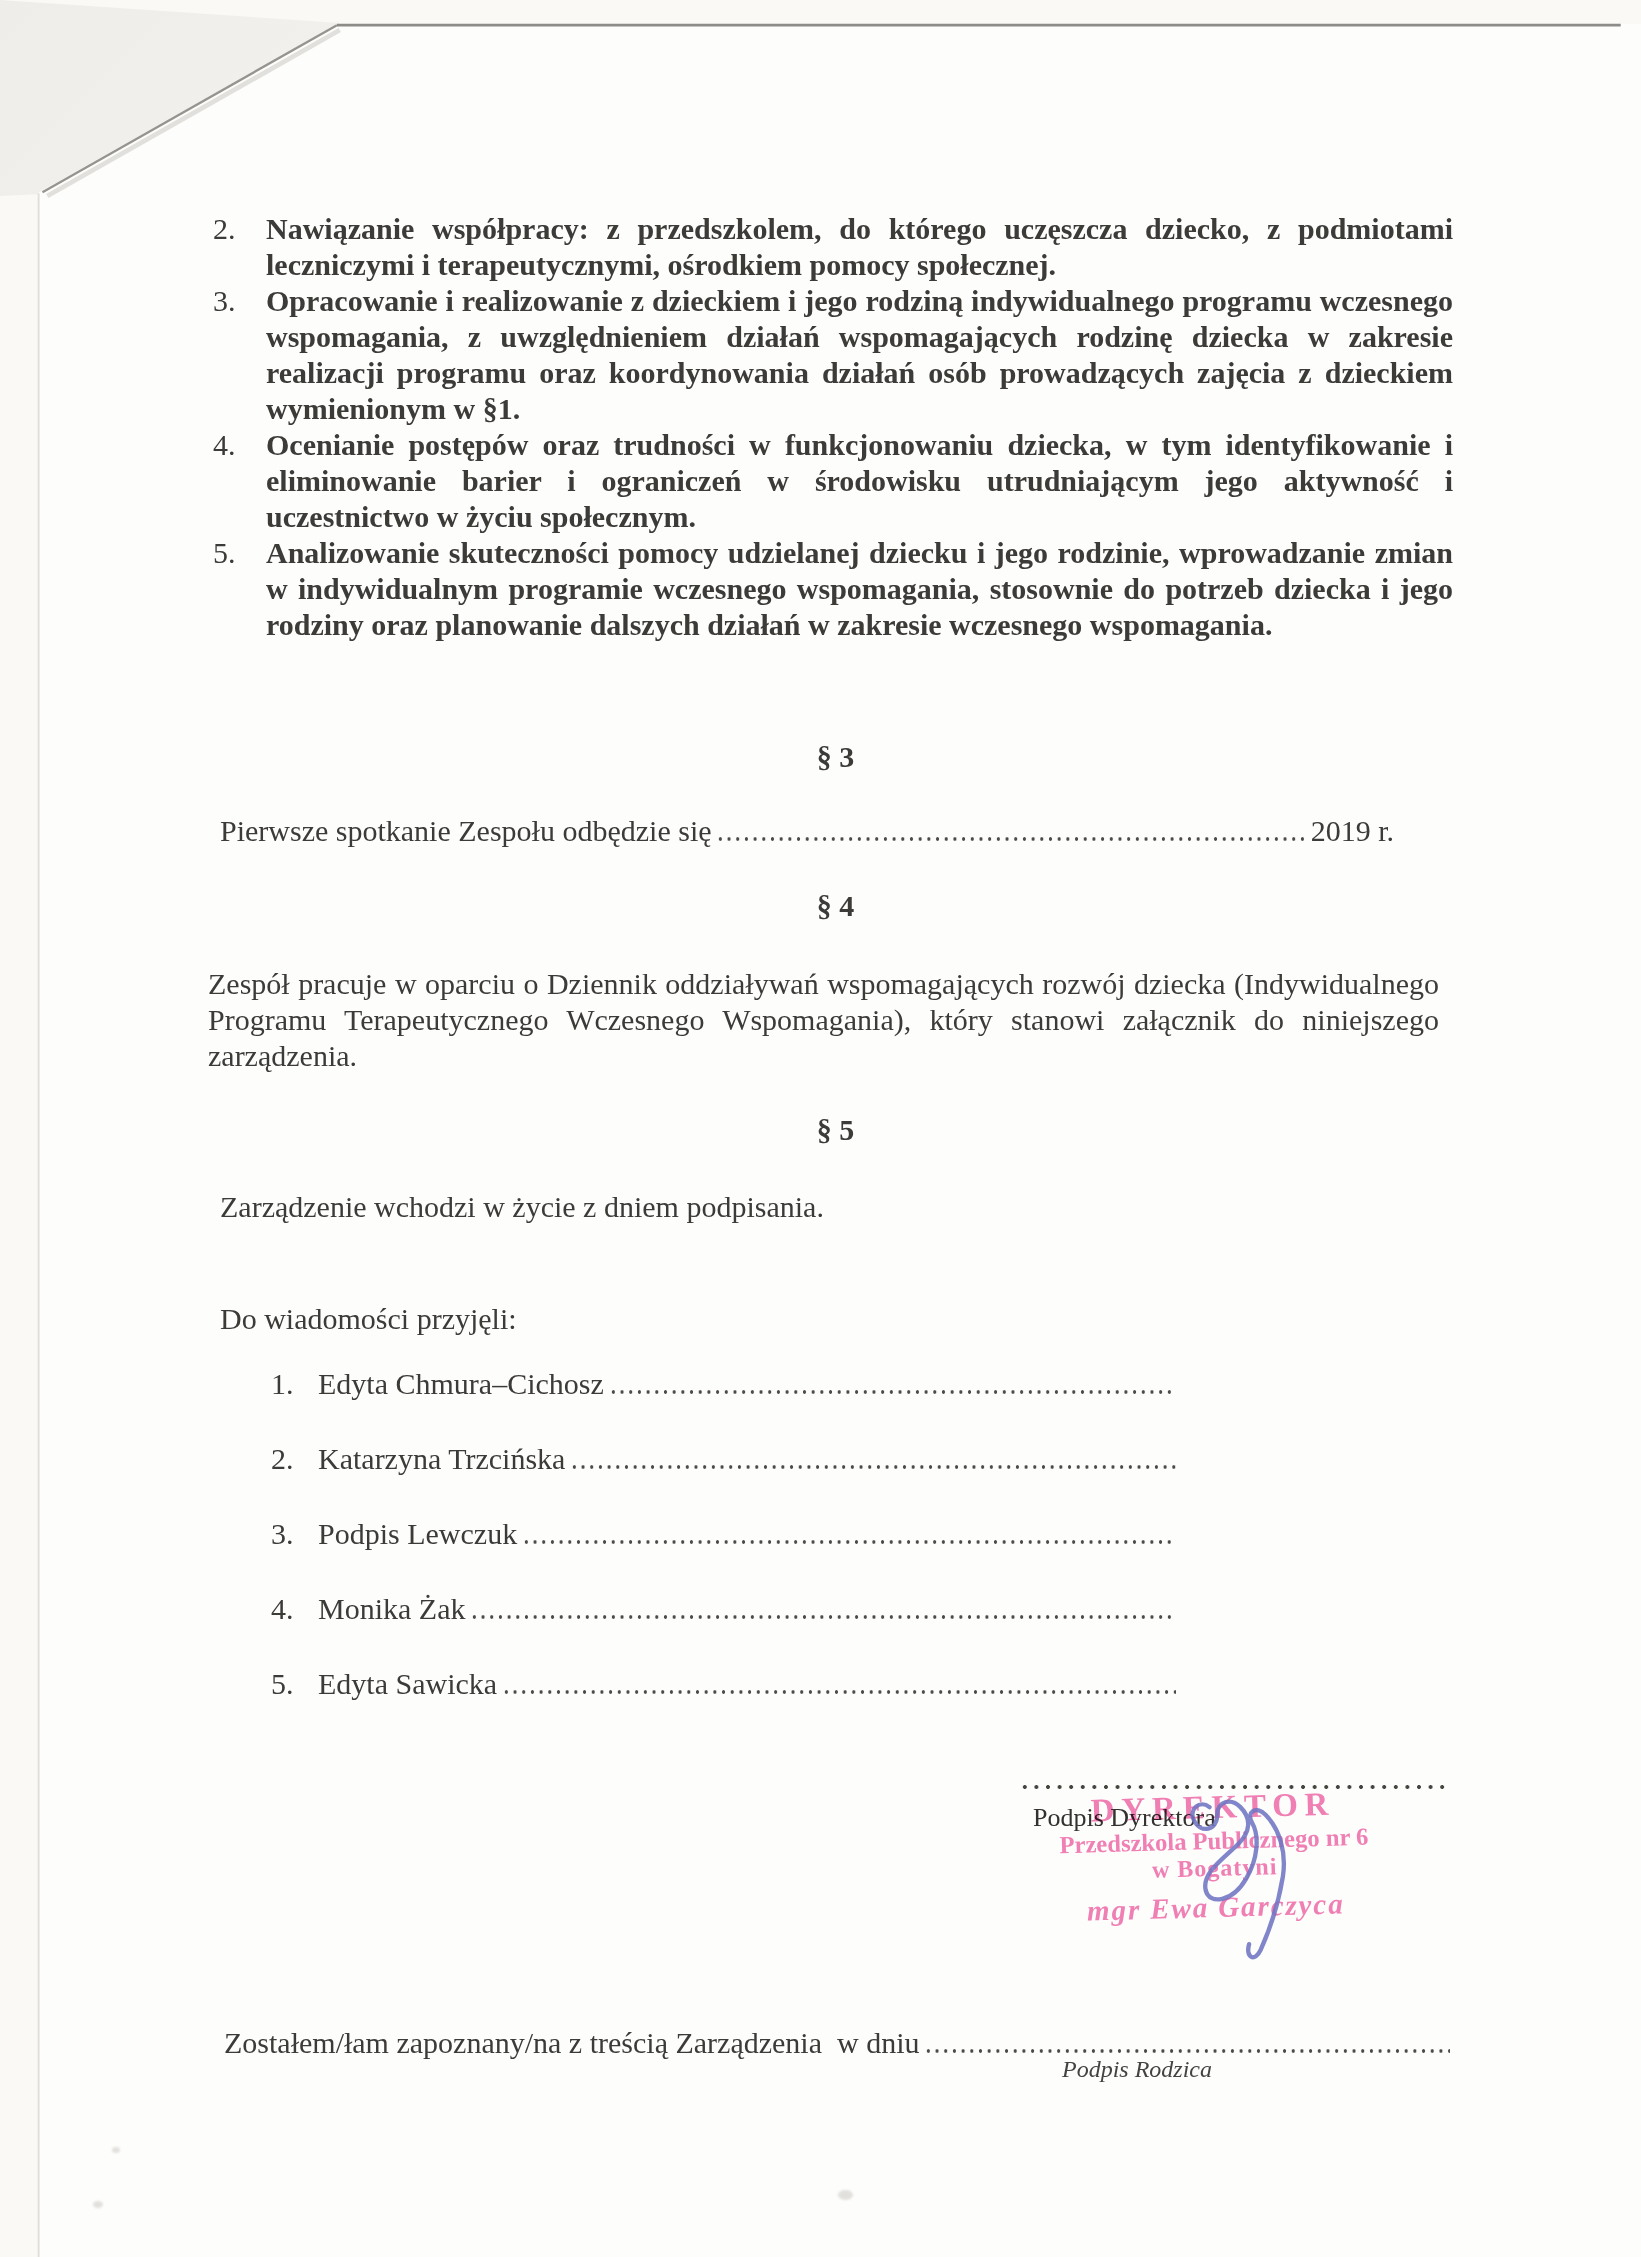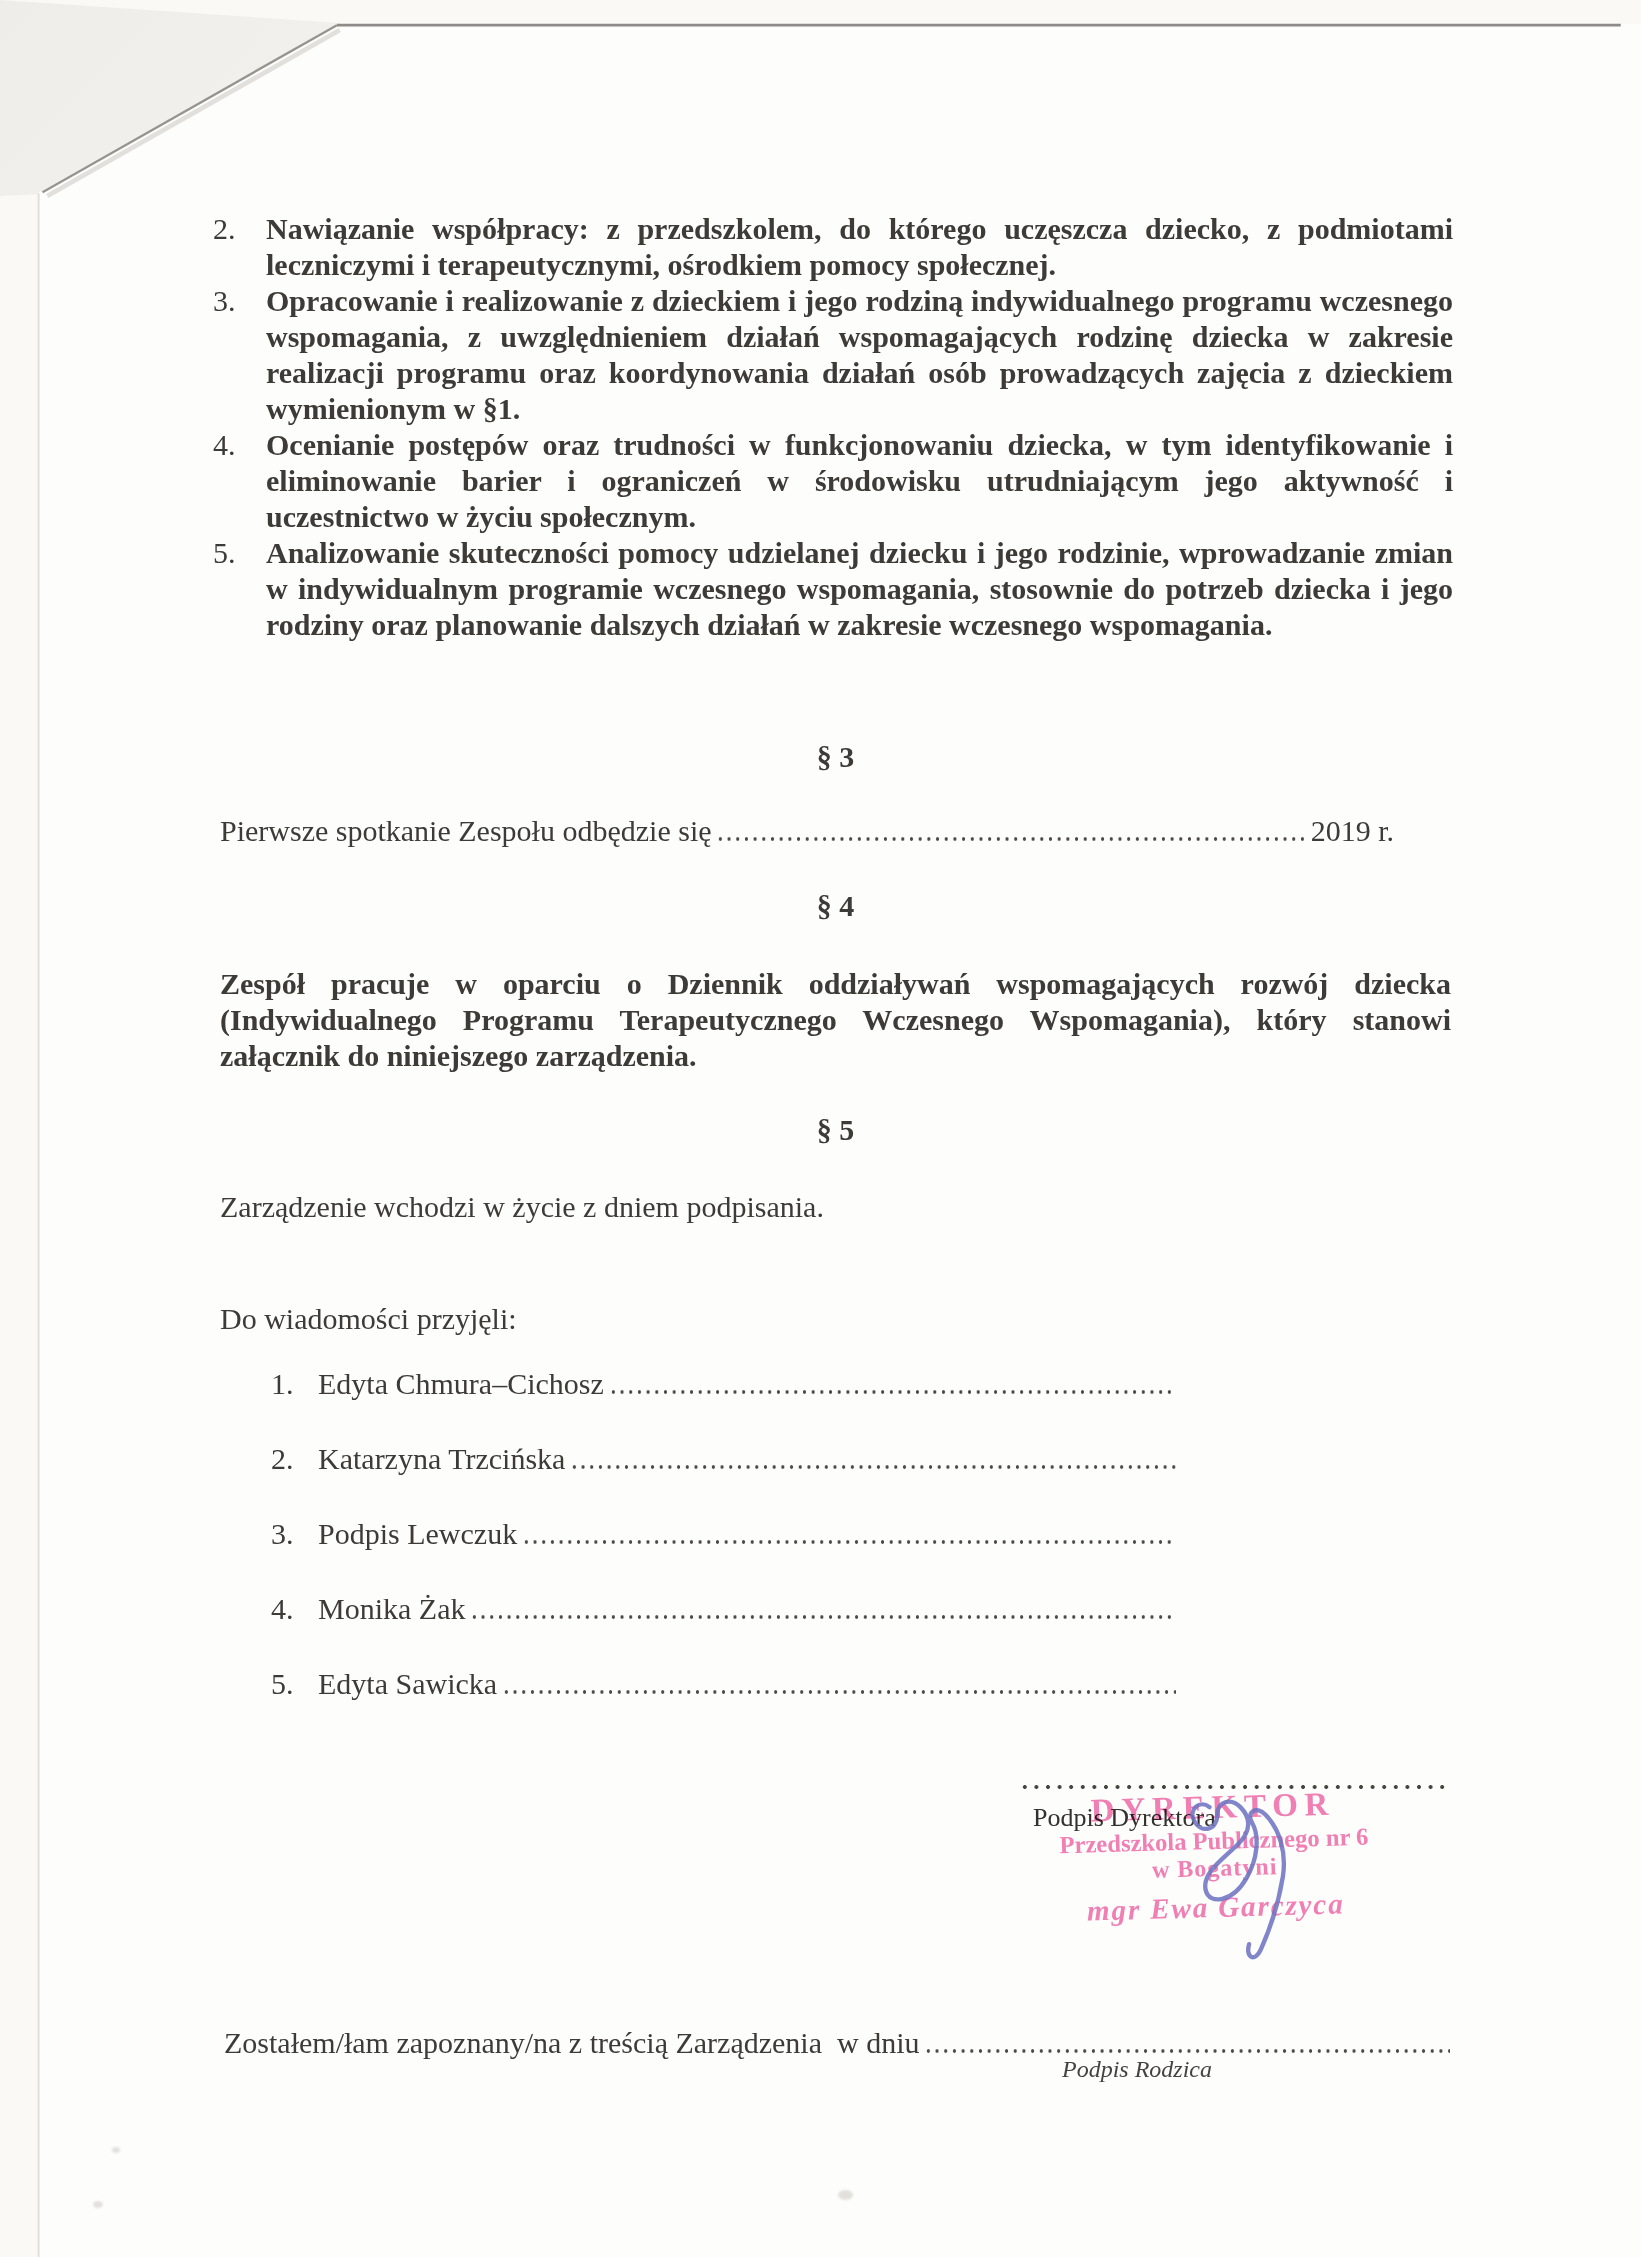--- a/index.html
+++ b/index.html
@@ -21,21 +21,21 @@
   .task .txt{flex:1;text-align:justify;text-justify:inter-word;font-weight:bold;}
   
   .sechead{left:220px;width:1231px;text-align:center;font-weight:bold;font-size:30px;}
   
   .leaderline{display:flex;height:36px;align-items:flex-end;}
   .leader{flex:1 1 auto;height:36px;margin:0 4.8px;
     background-image:radial-gradient(circle,#4d4b48 1.4px,transparent 2px);
     background-size:8.7px 5.8px;background-repeat:repeat-x;
     background-position:0 calc(100% - 7.7px);}
   .nowrap{white-space:nowrap;}
-  .para{left:220px;width:1231px;text-align:justify;text-justify:inter-word;font-weight:bold;}
+  .para{left:208px;width:1231px;text-align:justify;text-justify:inter-word;}
   
   .names{left:271px;top:1366px;width:910px;}
   .nameRow{display:flex;height:36px;margin-bottom:39px;}
   .nameRow .num{flex:none;width:47px;}
   
   .sigLeader{left:1019px;top:1779px;width:429px;height:11.6px;
     background-image:radial-gradient(circle,#47453f 1.6px,transparent 2.2px);
     background-size:11.6px 7.7px;background-repeat:repeat-x;background-position:0 bottom;}
   .sigLabel{left:1033px;top:1803px;width:415px;text-align:left;font-size:26px;color:#34322f;}
   .stamp{left:1055px;top:1789px;width:319px;height:145px;transform:rotate(-1.6deg);

